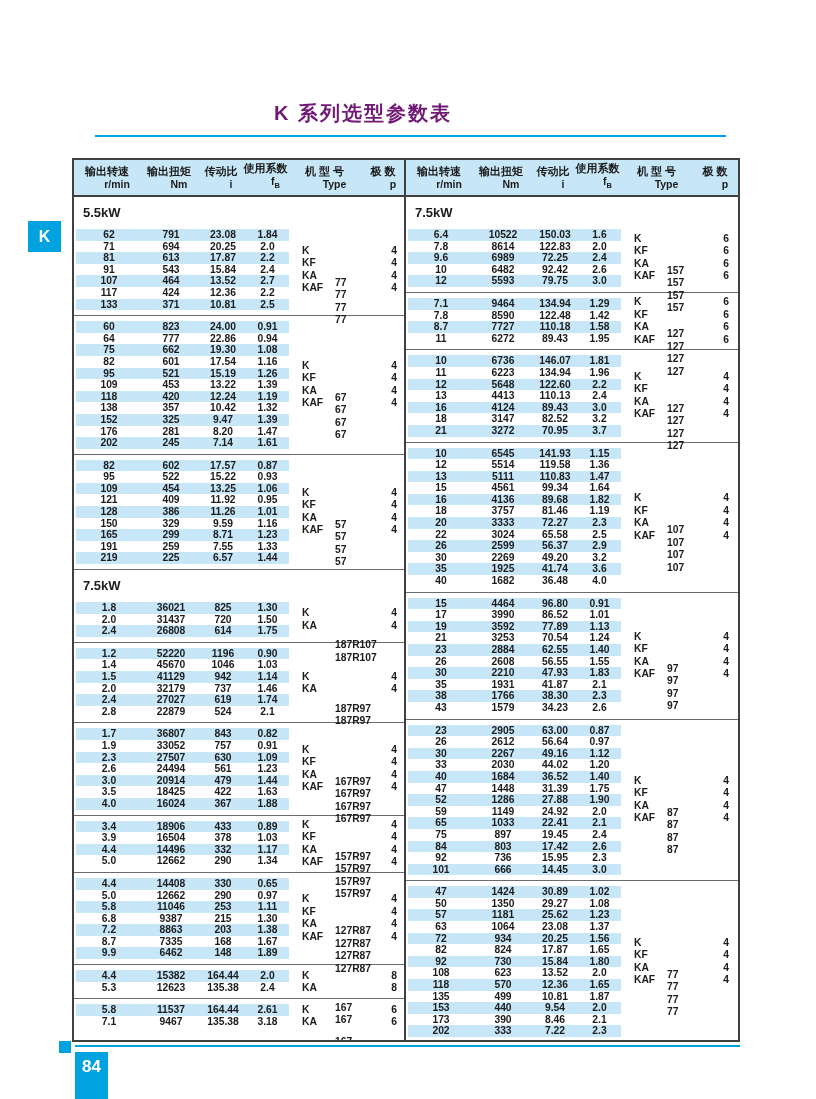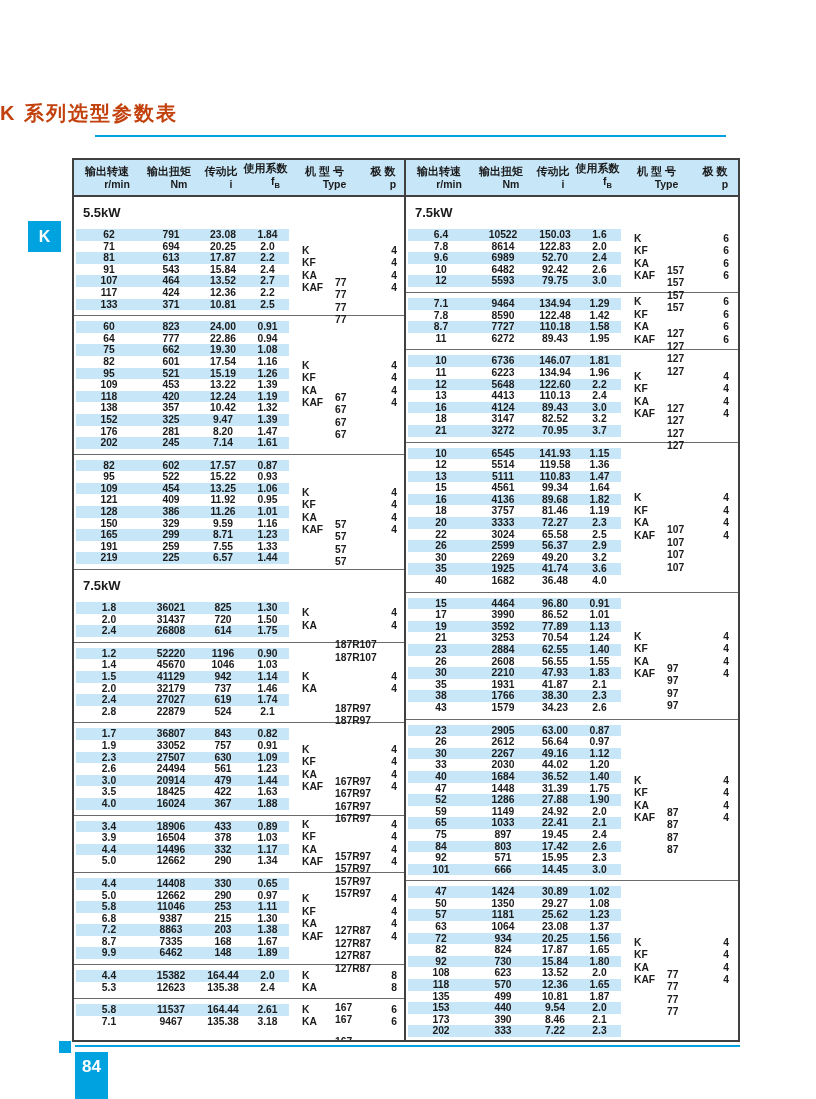--- a/index.html
+++ b/index.html
@@ -1,19 +1,19 @@
 <!DOCTYPE html>
 <html><head>
 <meta charset="utf-8">
 <style>
   html,body{margin:0;padding:0;background:#e8e8e8;}
   #app{position:relative;width:816px;height:1099px;background:#ffffff;overflow:hidden;
        font-family:"Liberation Sans","DejaVu Sans",sans-serif;color:#1b1b1b;}
-  .page-title{position:absolute;top:100px;left:0;width:726px;text-align:left;
-              font-size:20px;font-weight:700;letter-spacing:2px;color:#c2410c;}
+  .page-title{position:absolute;top:100px;left:0;width:726px;text-align:center;
+              font-size:20px;font-weight:700;letter-spacing:2px;color:#701a75;}
   .title-rule{position:absolute;top:135px;left:95px;width:631px;height:2px;background:#00a3e0;}
   .k-tab{position:absolute;left:28px;top:221px;width:33px;height:31px;background:#00a3e0;color:#fff;
          font-size:16px;font-weight:700;display:flex;align-items:center;justify-content:center;}
   .main-table{position:absolute;left:72px;top:158px;width:668px;height:884px;
               border:2px solid #404040;box-sizing:border-box;display:flex;background:#fff;}
   .half{width:50%;box-sizing:border-box;overflow:hidden;}
   .half.left{border-right:2px solid #404040;}
   .thead{height:37px;border-bottom:2px solid #404040;box-sizing:border-box;display:flex;background:#c7e6f7;}
   .hc{display:flex;flex-direction:column;align-items:center;justify-content:center;font-weight:700;}
   .hc .t{font-size:11px;line-height:13px;white-space:nowrap;}
@@ -671,21 +671,21 @@
           </div>
           <div class="row">
             <span class="cw0">7.8</span>
             <span class="cw1">8614</span>
             <span class="cw2">122.83</span>
             <span class="cw3">2.0</span>
           </div>
           <div class="row stripe">
             <span class="cw0">9.6</span>
             <span class="cw1">6989</span>
-            <span class="cw2">52.70</span>
+            <span class="cw2">72.25</span>
             <span class="cw3">2.4</span>
           </div>
           <div class="row">
             <span class="cw0">10</span>
             <span class="cw1">6482</span>
             <span class="cw2">92.42</span>
             <span class="cw3">2.6</span>
           </div>
           <div class="row stripe">
             <span class="cw0">12</span>
@@ -1077,21 +1077,21 @@
             <span class="cw3">2.4</span>
           </div>
           <div class="row stripe">
             <span class="cw0">84</span>
             <span class="cw1">803</span>
             <span class="cw2">17.42</span>
             <span class="cw3">2.6</span>
           </div>
           <div class="row">
             <span class="cw0">92</span>
-            <span class="cw1">571</span>
+            <span class="cw1">736</span>
             <span class="cw2">15.95</span>
             <span class="cw3">2.3</span>
           </div>
           <div class="row stripe">
             <span class="cw0">101</span>
             <span class="cw1">666</span>
             <span class="cw2">14.45</span>
             <span class="cw3">3.0</span>
           </div>
           <div class="types">

